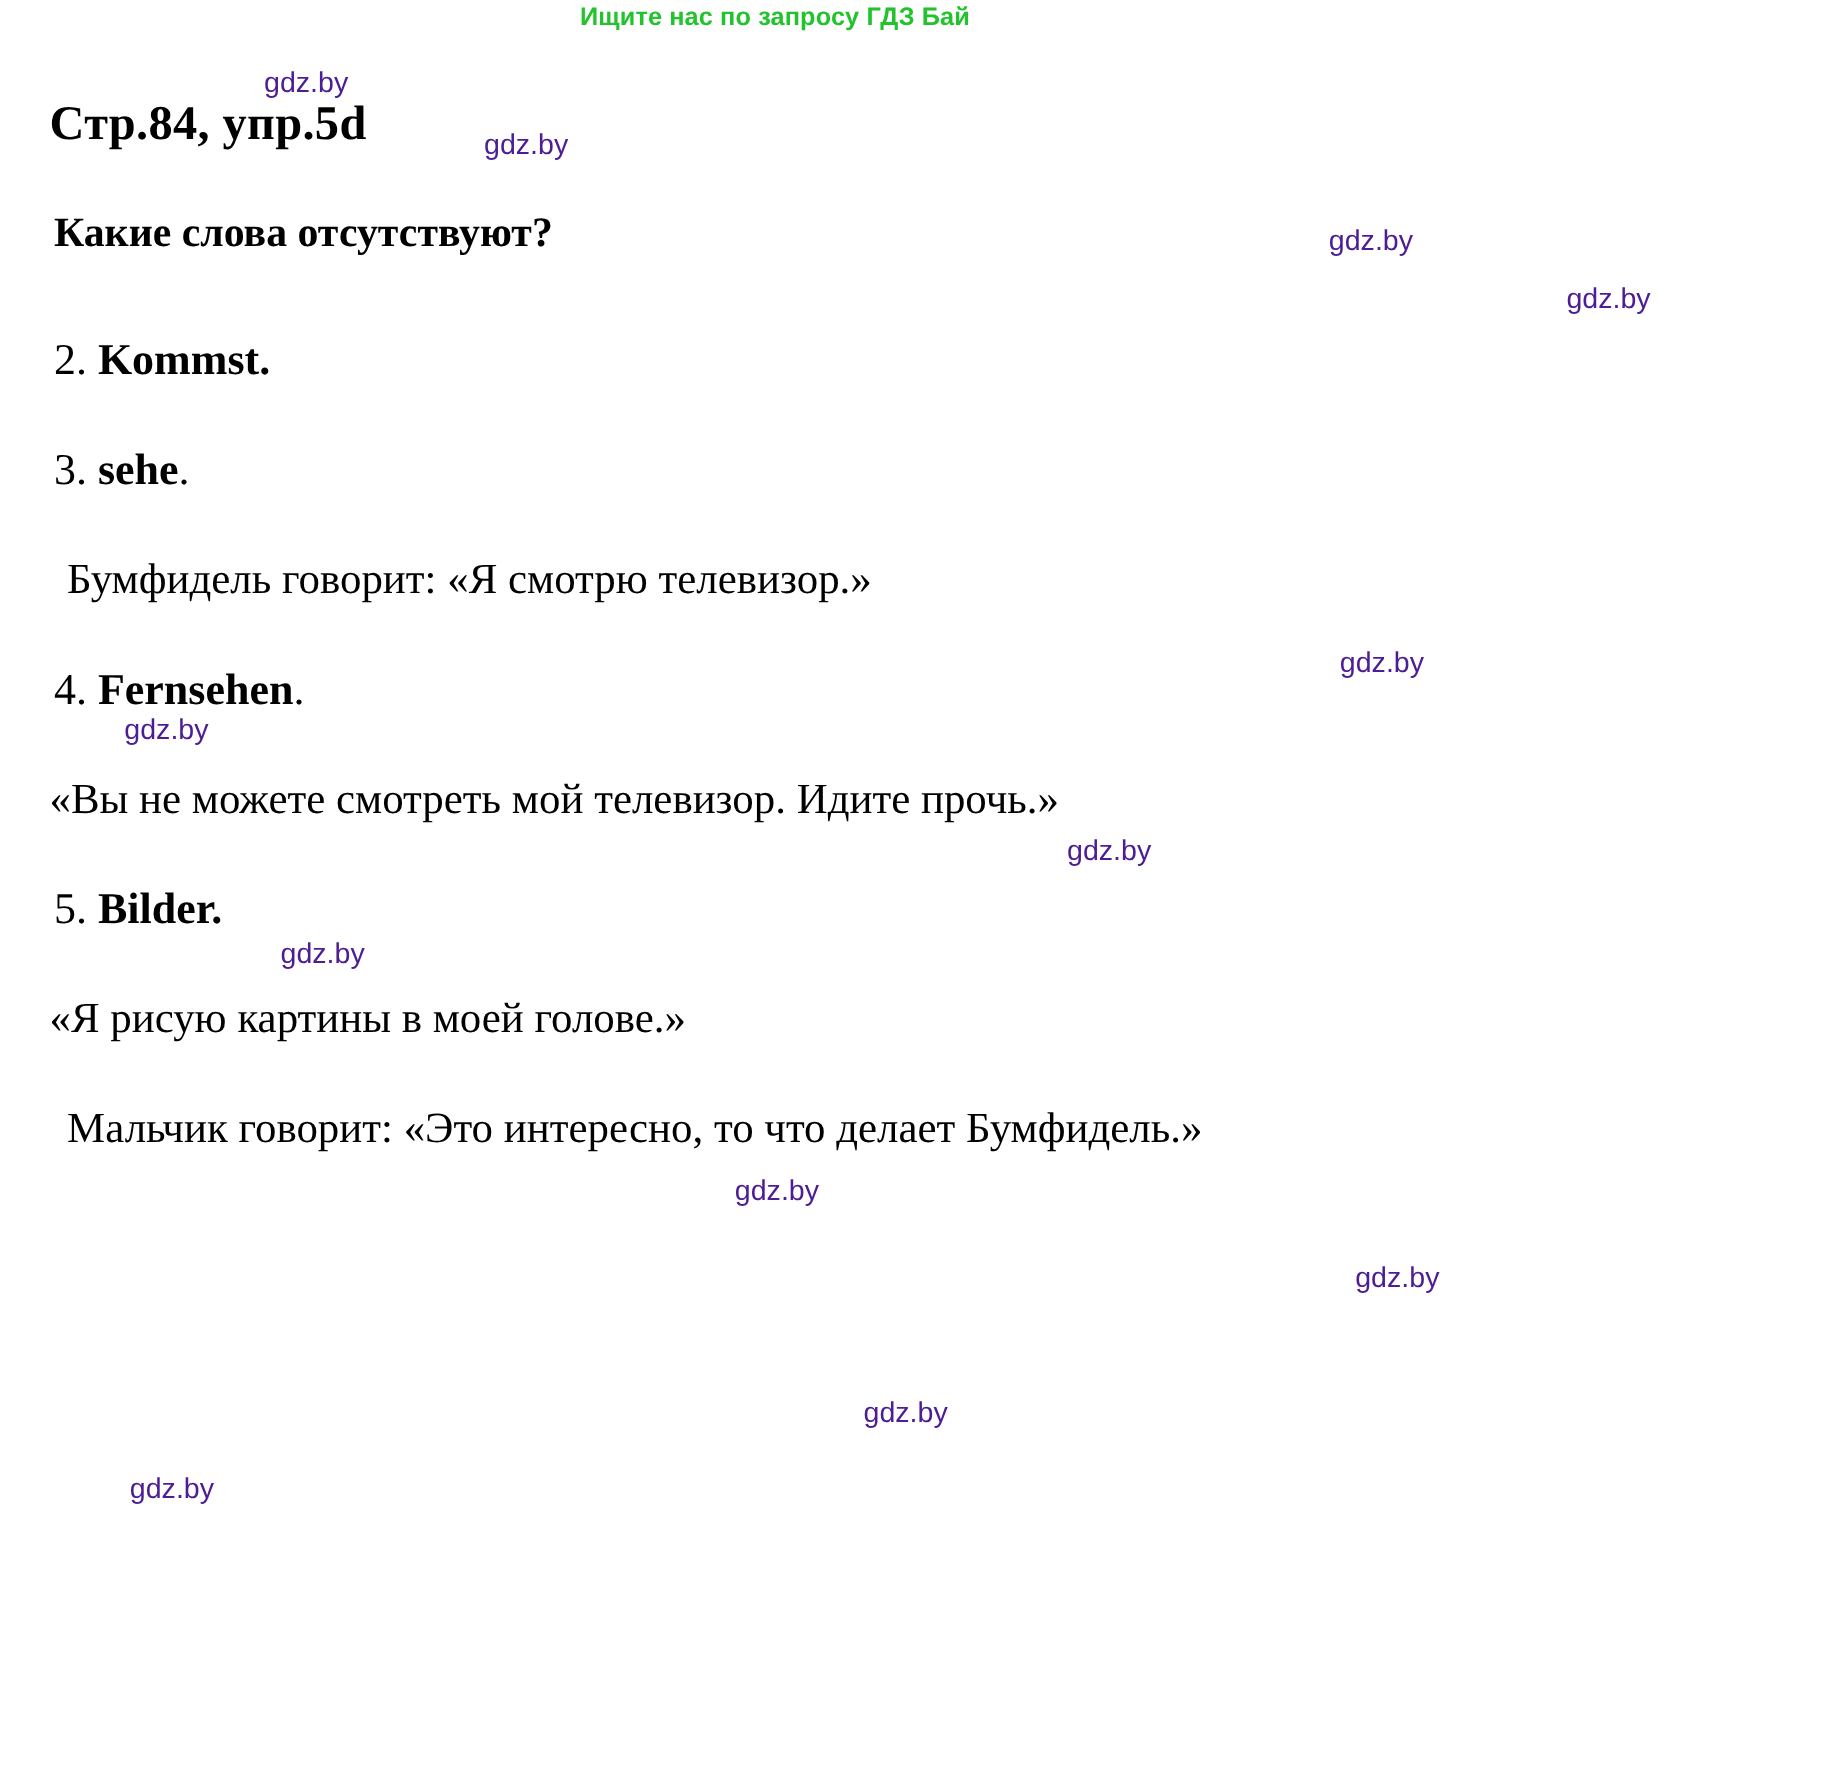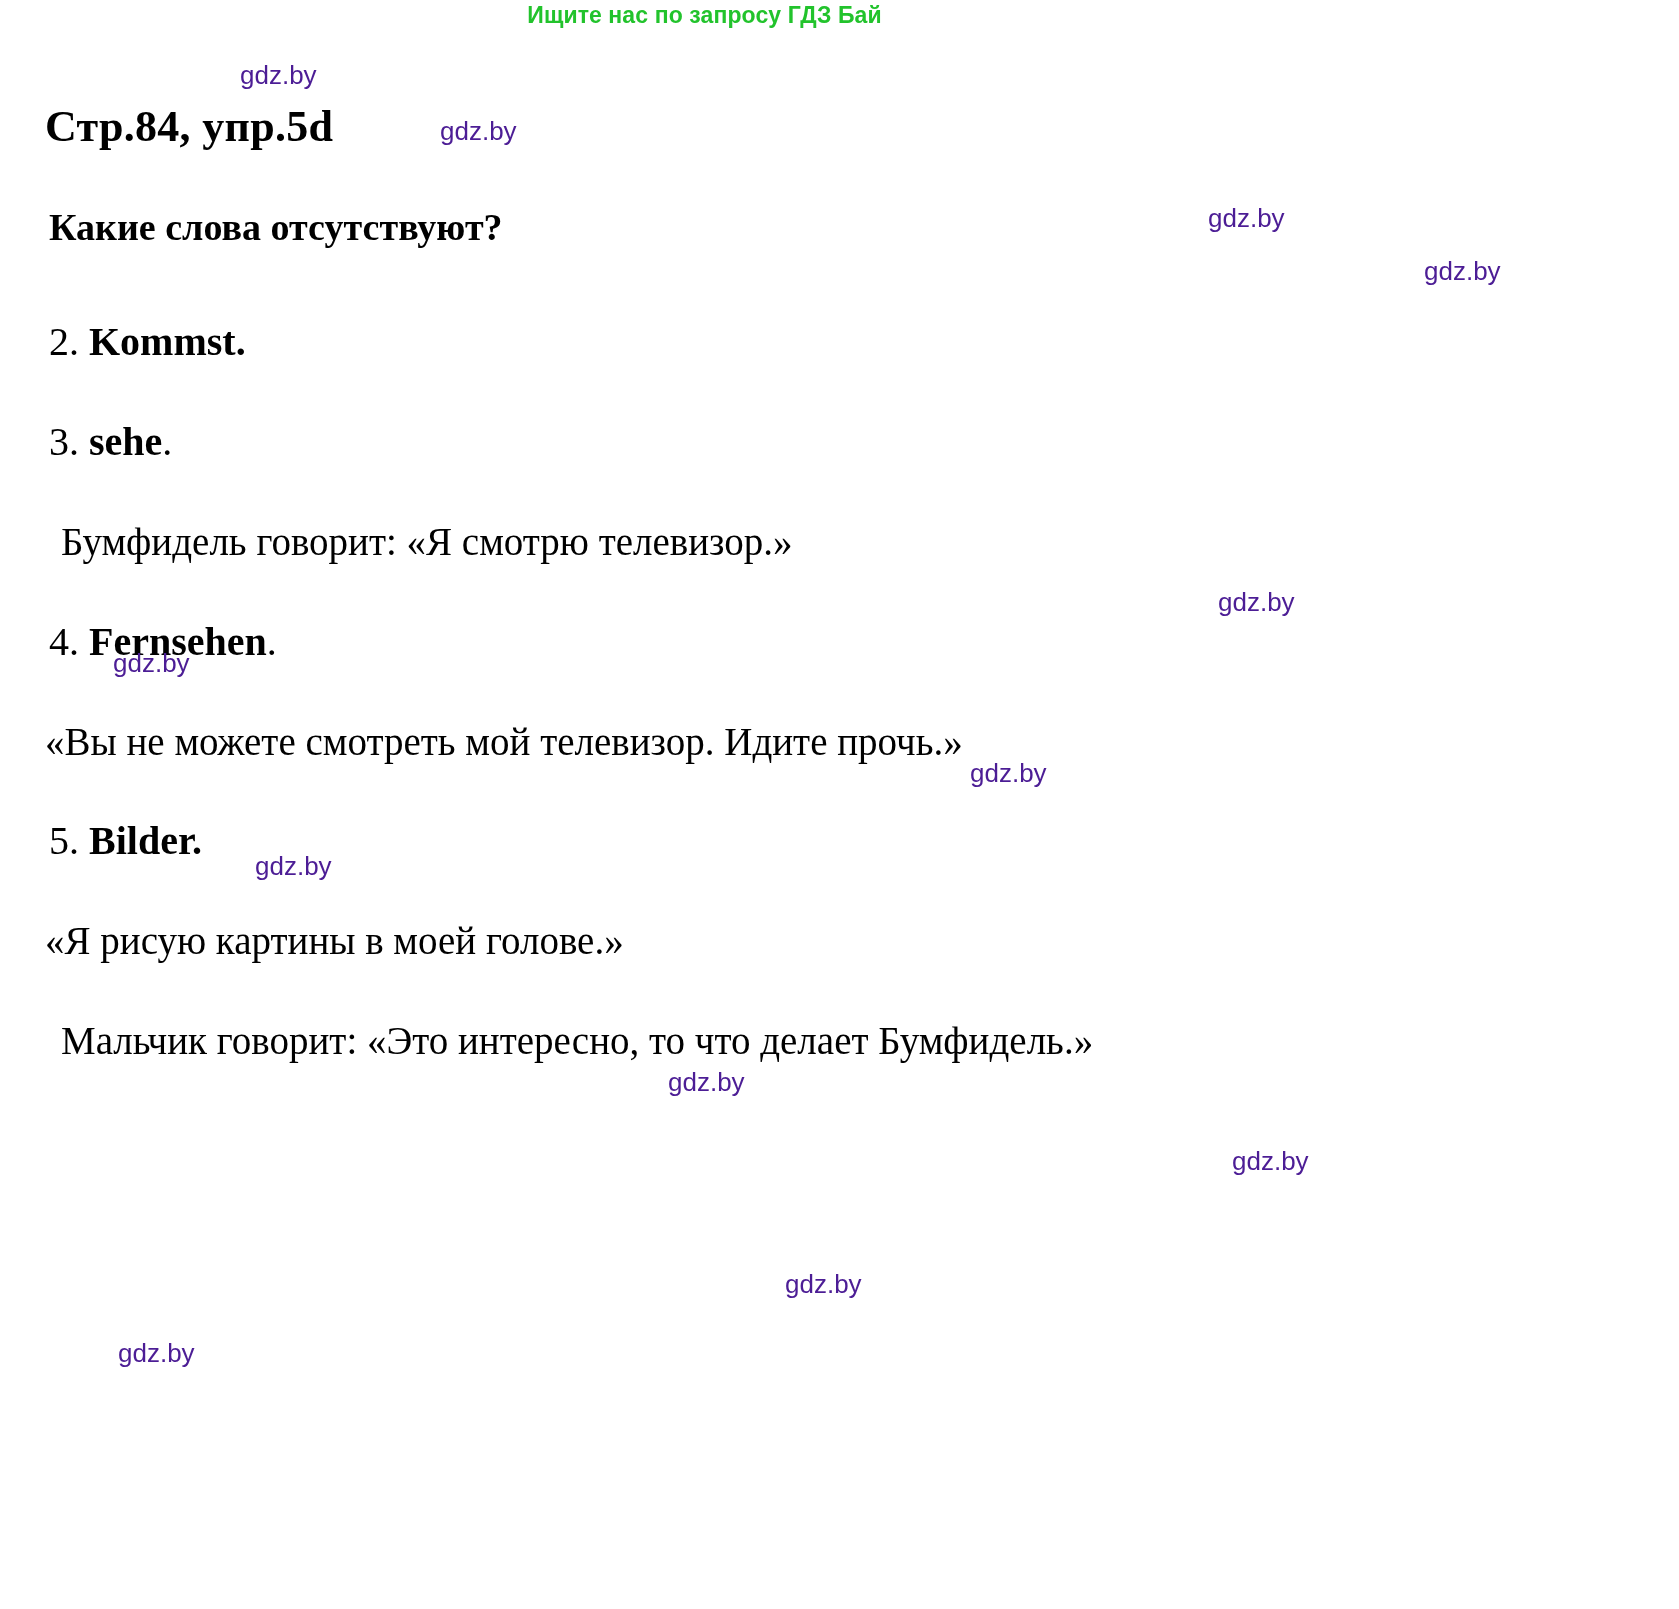--- a/index.html
+++ b/index.html
@@ -48,21 +48,21 @@
     left: 45px;
     top: 88px;
     width: 1540px;
   }
 
   
   .ex-title {
     font-size: 44px;
     font-weight: 700;
     letter-spacing: 0.3px;
-    margin: 16px 0 58px 0;
+    margin: 1px 0 58px 0;
     line-height: 1.05;
   }
   .ex-question {
     font-size: 38px;
     font-weight: 700;
     margin: 0 0 72px 4px;
     line-height: 1.05;
   }
 
   

